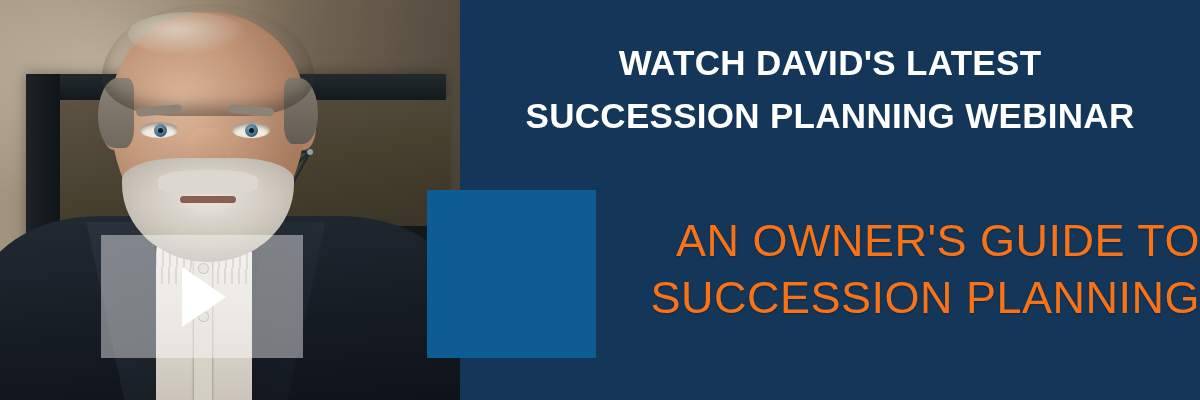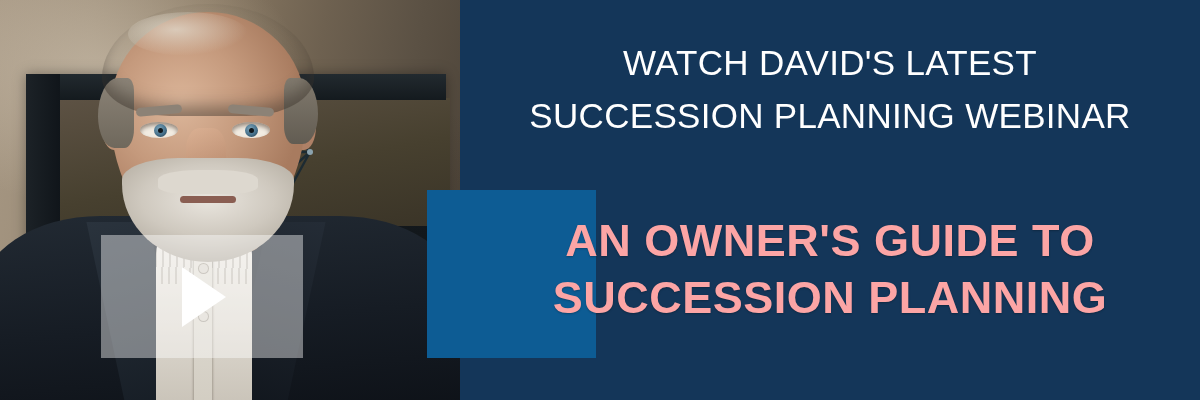--- a/index.html
+++ b/index.html
@@ -307,44 +307,44 @@
 
   .eyebrow {
     position: absolute;
     left: 0;
     top: 36px;
     width: 740px;
     text-align: center;
     color: #ffffff;
     font-size: 35px;
     line-height: 53px;
-    font-weight: 400;
+    font-weight: 700;
     letter-spacing: .3px;
     white-space: pre-line;
   }
 
   .accent-square {
     position: absolute;
     left: 427px;
     top: 190px;
     width: 169px;
     height: 168px;
     background: #0d5c94;
   }
 
   .title {
     position: absolute;
     left: 460px;
     top: 212px;
     width: 740px;
-    text-align: center;
-    color: #fca5a5;
+    text-align: right;
+    color: #f97316;
     font-size: 45px;
     line-height: 57px;
-    font-weight: bold;
+    font-weight: normal;
     letter-spacing: .5px;
     white-space: pre-line;
     text-shadow: 0 1px 2px rgba(0,0,0,.25);
   }
 </style>
 </head>
 <body>
 
 <div class="banner">
 

